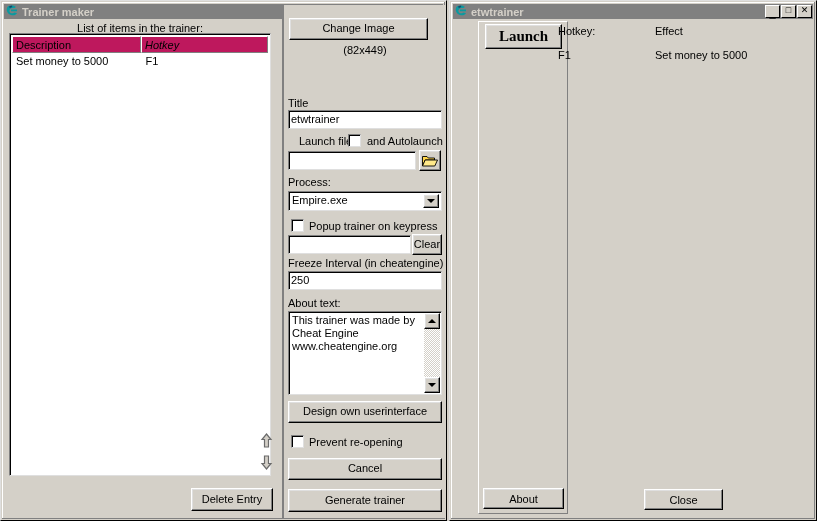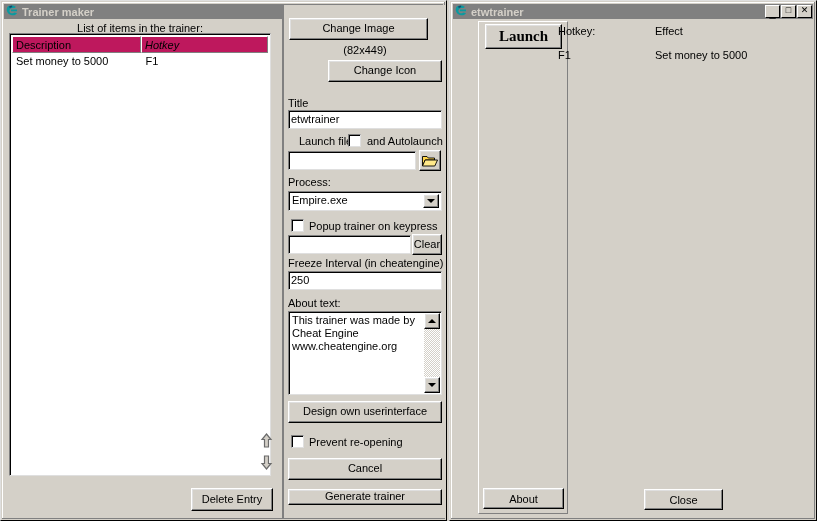--- a/index.html
+++ b/index.html
@@ -261,21 +261,20 @@
     </div>
 
     <div class="btn" style="left:190px; top:487px; width:82px; height:23px;">Delete Entry</div>
 
     <div class="midpanel">
 
       <div class="btn" style="left:6px; top:13px; width:139px; height:22px;">Change Image</div>
 
       <div class="lbl" style="left:0; top:39px; width:164px; text-align:center;">(82x449)</div>
 
-      <div class="btn" style="left:45px; top:55px; width:114px; height:22px;">Change Icon</div>
 
       <div class="lbl" style="left:5px; top:92px;">Title</div>
       <div class="fld" style="left:5px; top:105px; width:154px; height:19px;">etwtrainer</div>
 
       <div class="lbl" style="left:16px; top:130px;">Launch file:</div>
       <div class="cb" style="left:65px; top:129px;"></div>
       <div class="lbl" style="left:84px; top:130px;">and Autolaunch</div>
 
       <div class="fld" style="left:5px; top:146px; width:128px; height:19px;"></div>
       <div class="foldbtn" style="left:136px; top:145px; width:22px; height:21px;">
@@ -318,21 +317,21 @@
             </div>
         </div>
       </div>
 
       <div class="btn" style="left:5px; top:396px; width:154px; height:22px;">Design own userinterface</div>
 
       <div class="cb" style="left:8px; top:430px;"></div>
       <div class="lbl" style="left:26px; top:431px;">Prevent re-opening</div>
 
       <div class="btn" style="left:5px; top:453px; width:154px; height:22px;">Cancel</div>
-      <div class="btn" style="left:5px; top:484px; width:154px; height:16px;">Generate trainer</div>
+      <div class="btn" style="left:5px; top:484px; width:154px; height:23px;">Generate trainer</div>
     </div>
   </div>
 
   <div class="win" id="win-right">
     <div class="win-inner"></div>
 
     <div class="titlebar">
       <svg class="ce-icon" viewBox="0 0 14 13">
         <path d="M11 2 C8 0, 3 0, 2 3 C1 6, 3 9, 6 10 C8.5 10.8, 11 10, 12 8 L9 7.5 C8 9, 5 8.5, 4.5 6.5 C4 4, 6.5 2.5, 9 3.2 Z" fill="#0a9aa0"></path>
         <path d="M6 4.5 L12 4.5 L12 6.3 L6 6.3 Z" fill="#0a9aa0"></path>

